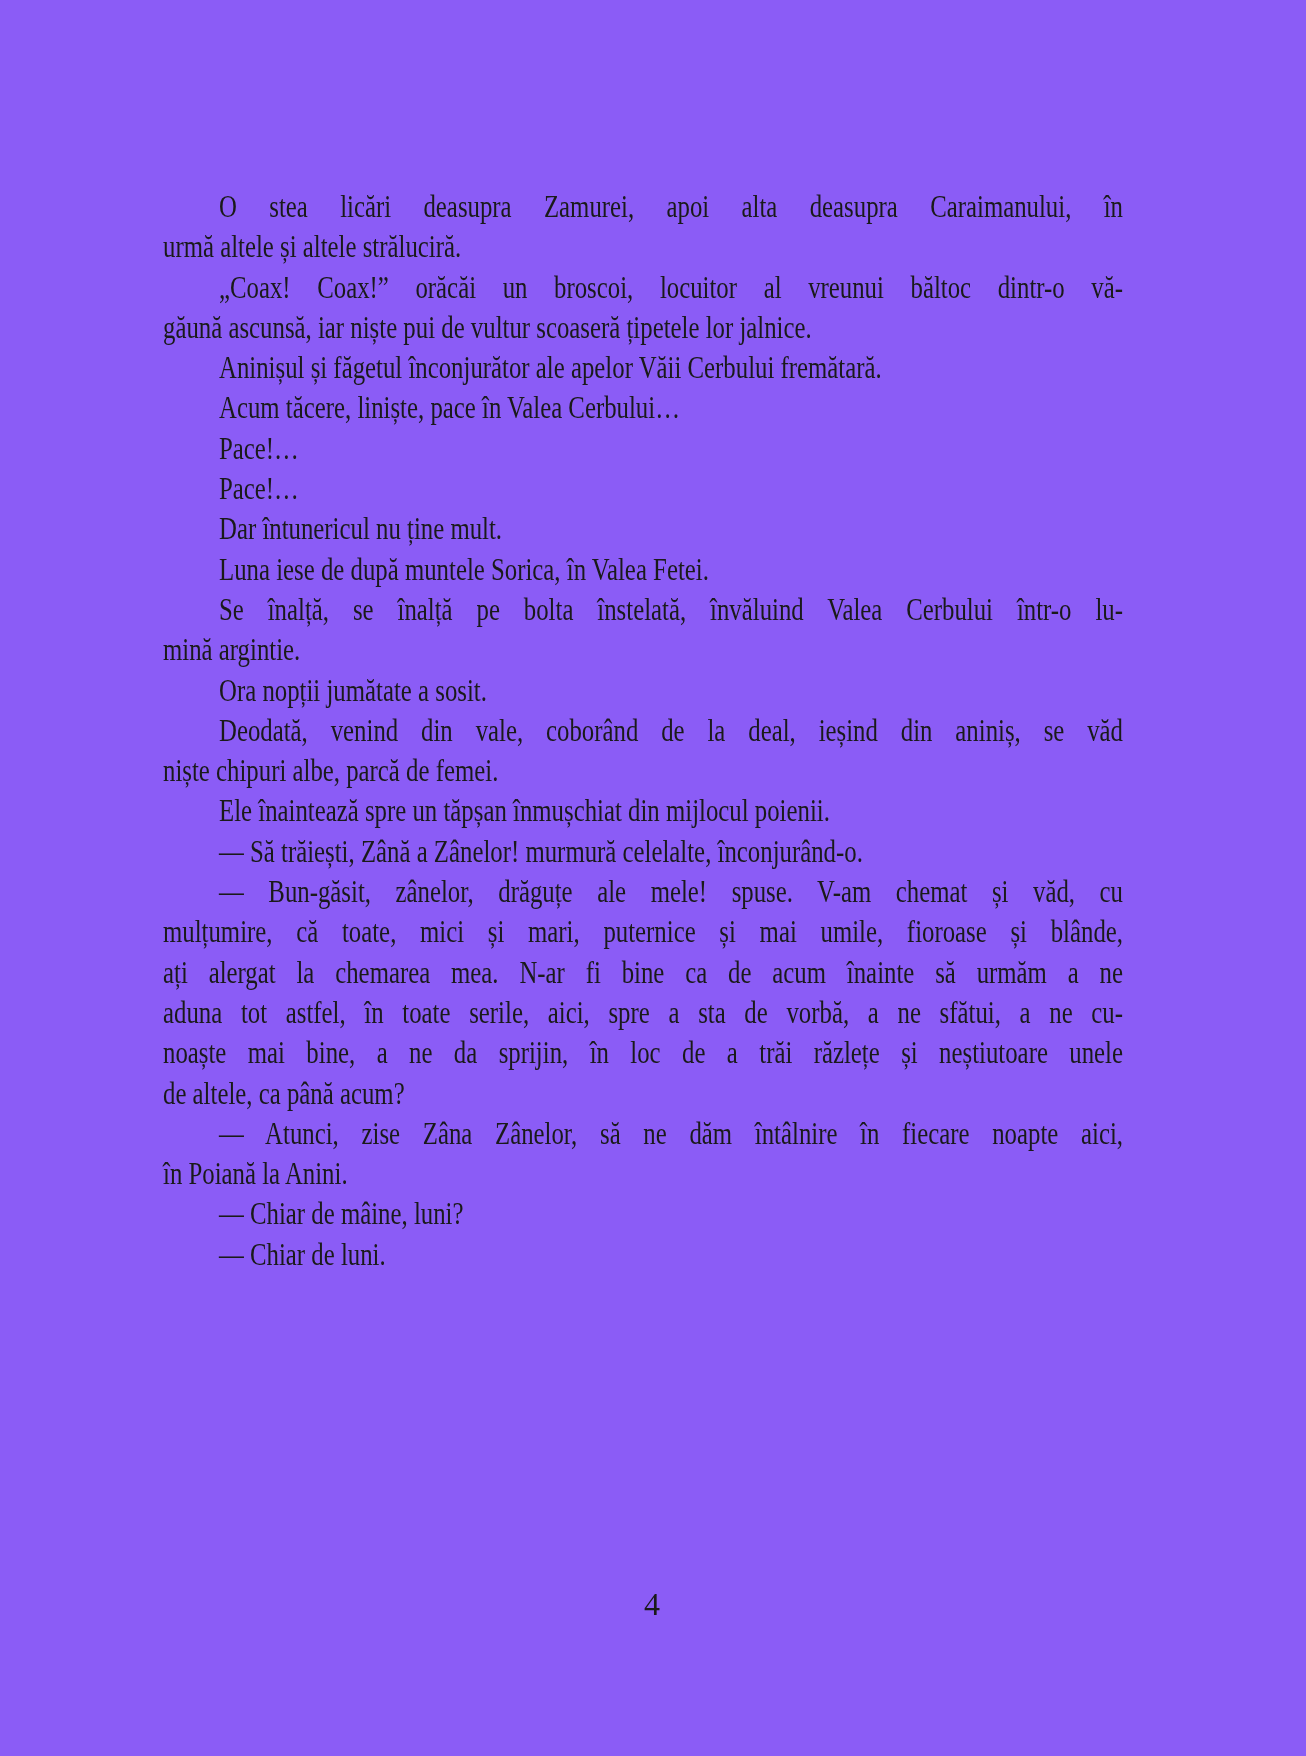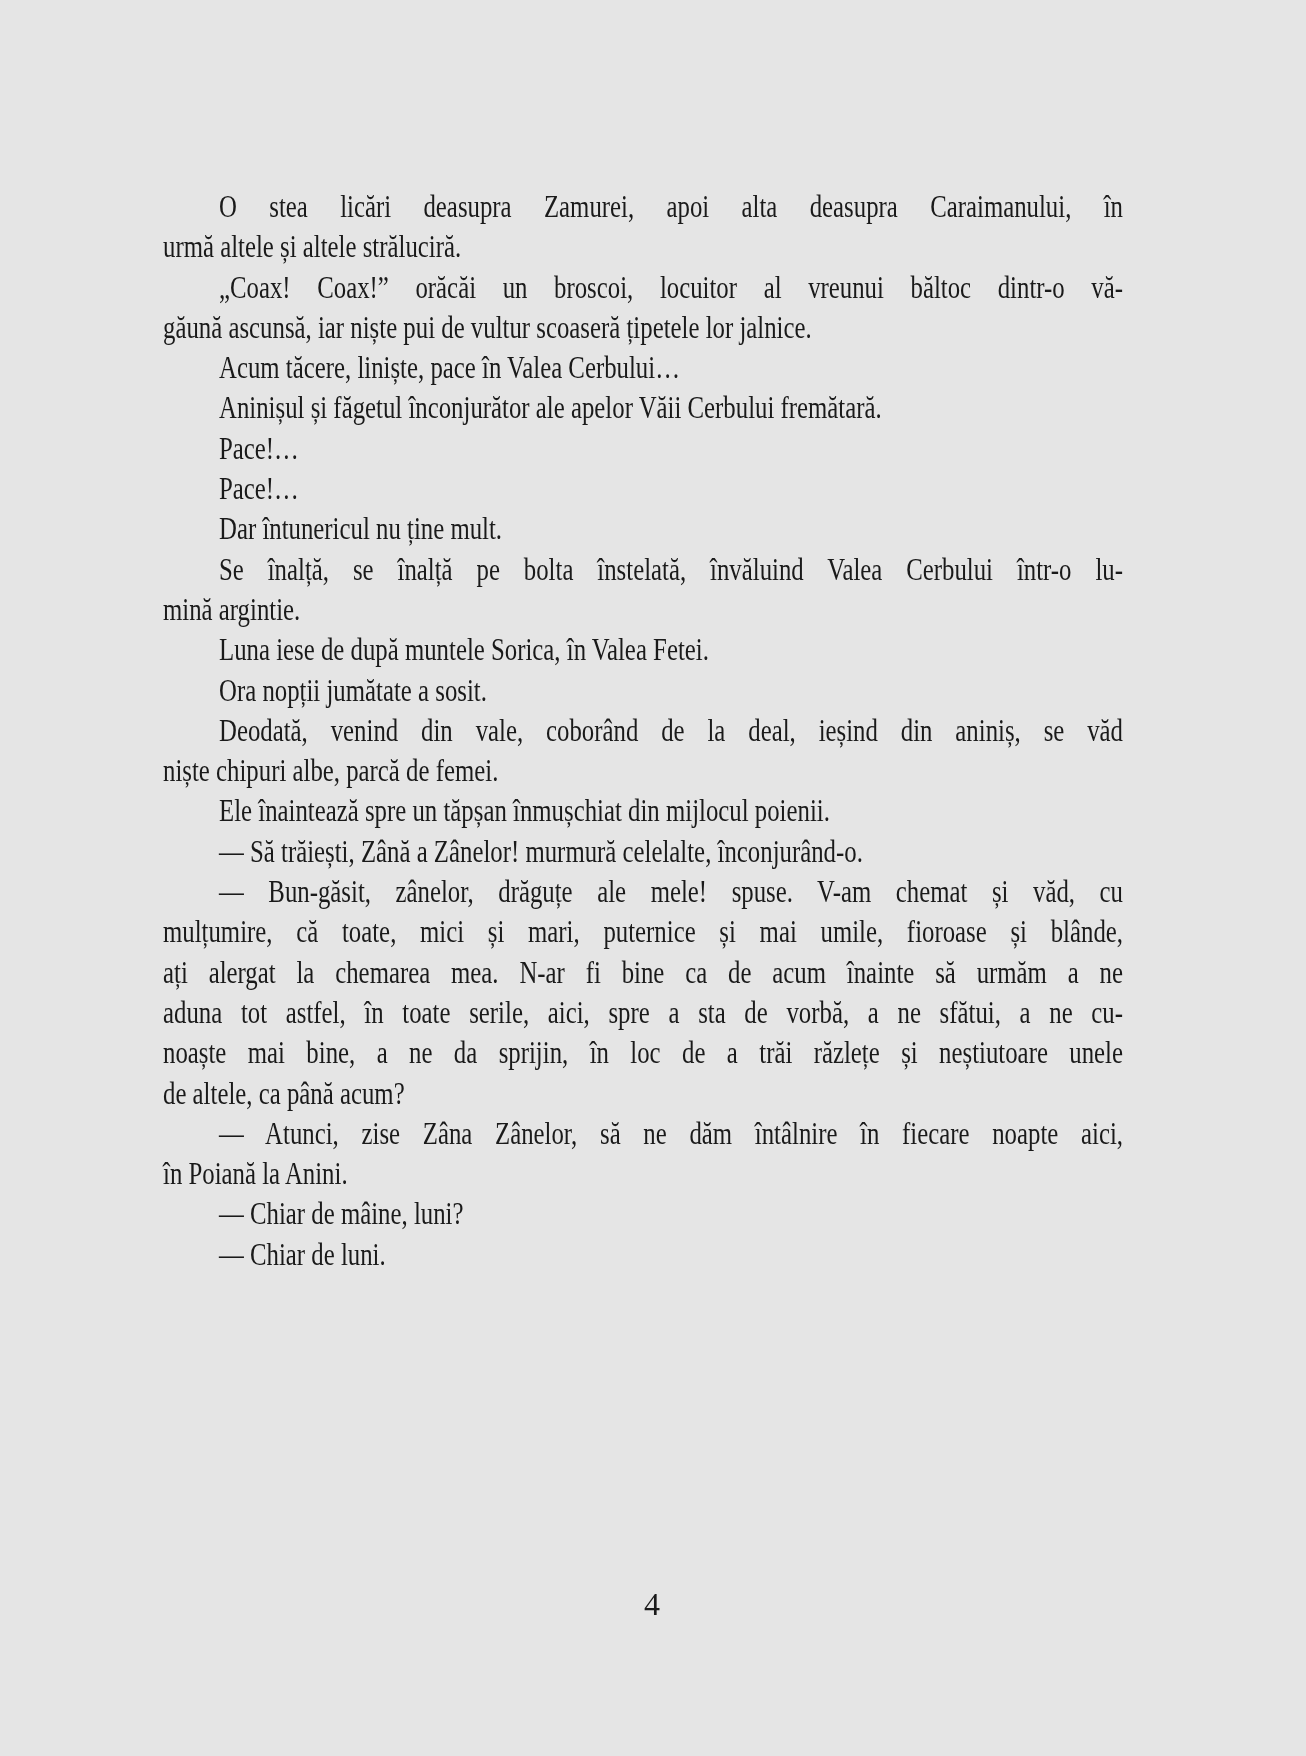--- a/index.html
+++ b/index.html
@@ -11,21 +11,21 @@
     height: 1756px;
     position: relative;
     background: #ffffff;
     font-family: "Liberation Serif", "DejaVu Serif", serif;
     color: #1a1a1a;
     overflow: hidden;
   }
   .book-page {
     position: absolute;
     inset: 0;
-    background: #e5e5e5;
+    background: #8b5cf6;
   }
   .text-block {
     position: absolute;
     left: 163px;
     top: 187px;
     width: 960px;
   }
   .paragraph {
     margin: 0;
     padding: 0;
@@ -64,40 +64,40 @@
   <div class="text-block" id="text-block">
       <div class="paragraph">
         <div class="line first just">O stea licări deasupra Zamurei, apoi alta deasupra Caraimanului, în</div>
         <div class="line">urmă altele și altele străluciră.</div>
       </div>
       <div class="paragraph">
         <div class="line first just">„Coax! Coax!” orăcăi un broscoi, locuitor al vreunui băltoc dintr-o vă-</div>
         <div class="line">găună ascunsă, iar niște pui de vultur scoaseră țipetele lor jalnice.</div>
       </div>
       <div class="paragraph">
-        <div class="line first">Acum tăcere, liniște, pace în Valea Cerbului…</div>
+        <div class="line first">Aninișul și făgetul înconjurător ale apelor Văii Cerbului fremătară.</div>
       </div>
       <div class="paragraph">
-        <div class="line first">Aninișul și făgetul înconjurător ale apelor Văii Cerbului fremătară.</div>
+        <div class="line first">Acum tăcere, liniște, pace în Valea Cerbului…</div>
       </div>
       <div class="paragraph">
         <div class="line first">Pace!…</div>
       </div>
       <div class="paragraph">
         <div class="line first">Pace!…</div>
       </div>
       <div class="paragraph">
         <div class="line first">Dar întunericul nu ține mult.</div>
       </div>
       <div class="paragraph">
+        <div class="line first">Luna iese de după muntele Sorica, în Valea Fetei.</div>
+      </div>
+      <div class="paragraph">
         <div class="line first just">Se înalță, se înalță pe bolta înstelată, învăluind Valea Cerbului într-o lu-</div>
         <div class="line">mină argintie.</div>
-      </div>
-      <div class="paragraph">
-        <div class="line first">Luna iese de după muntele Sorica, în Valea Fetei.</div>
       </div>
       <div class="paragraph">
         <div class="line first">Ora nopții jumătate a sosit.</div>
       </div>
       <div class="paragraph">
         <div class="line first just">Deodată, venind din vale, coborând de la deal, ieșind din aniniș, se văd</div>
         <div class="line">niște chipuri albe, parcă de femei.</div>
       </div>
       <div class="paragraph">
         <div class="line first">Ele înaintează spre un tăpșan înmușchiat din mijlocul poienii.</div>

